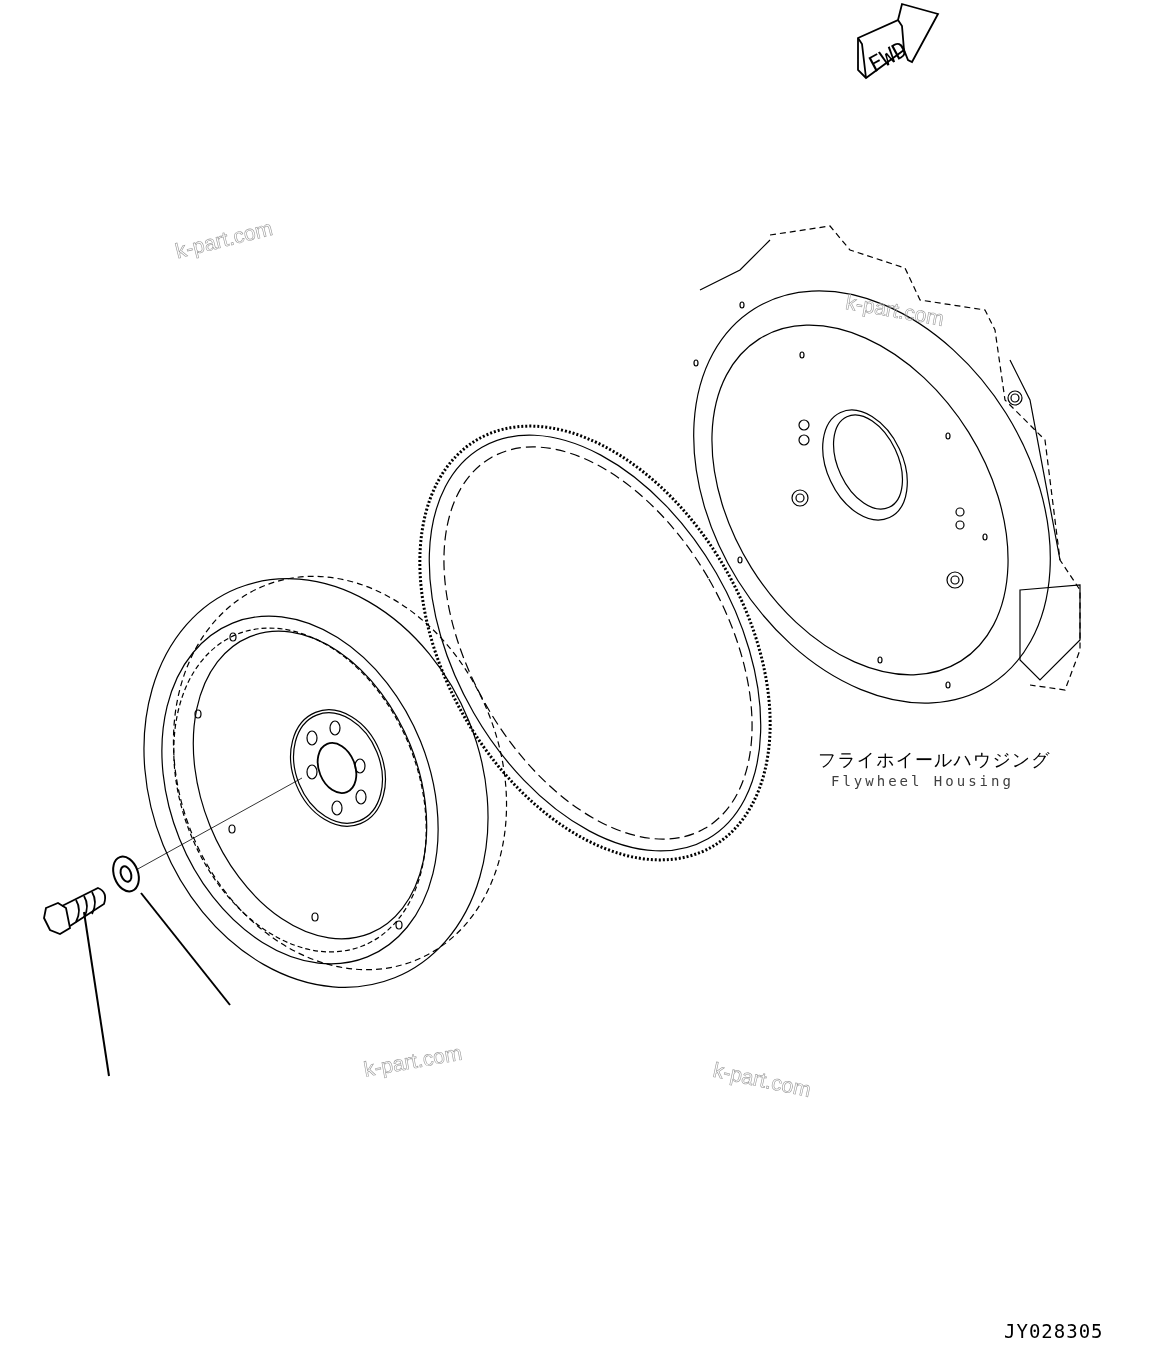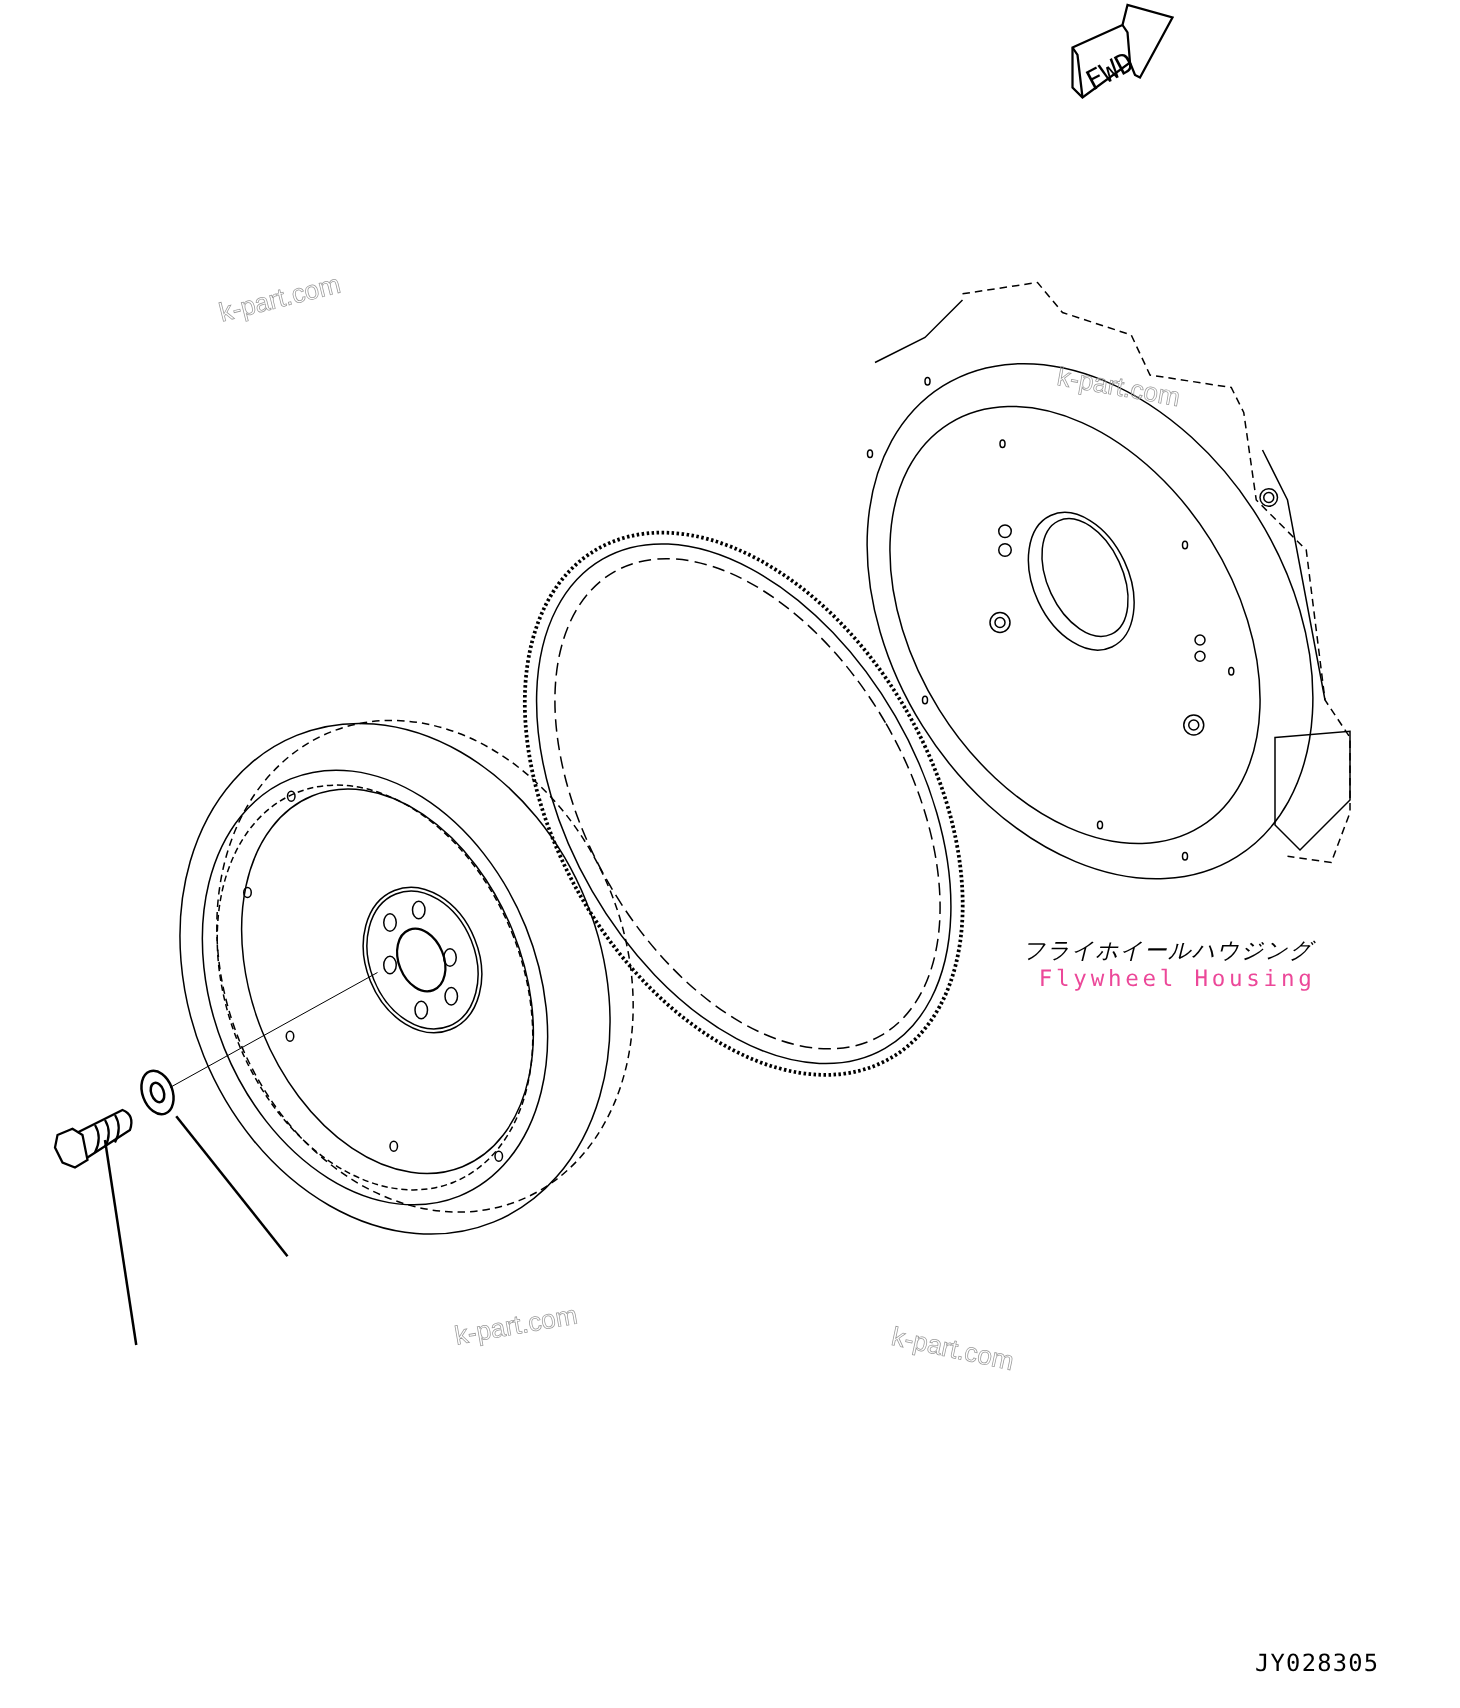--- a/index.html
+++ b/index.html
@@ -1,19 +1,19 @@
 <!DOCTYPE html>
 <html><head>
 <meta charset="utf-8">
 <style>
   html, body { margin: 0; padding: 0; background: #ffffff; }
   #canvas { position: relative; width: 1168px; height: 1366px; background: #ffffff; overflow: hidden; }
   svg.drawing { position: absolute; left: 0; top: 0; }
-  .label-jp { position: absolute; left: 818px; top: 748px; font-family: "DejaVu Sans Mono", monospace; font-size: 18px; letter-spacing: 1px; color: #000; white-space: nowrap; font-style: italic; }
-  .label-en { position: absolute; left: 831px; top: 773px; font-family: "DejaVu Sans Mono", monospace; font-size: 18px; letter-spacing: 3px; color: #ec4899; white-space: nowrap; }
+  .label-jp { position: absolute; left: 818px; top: 748px; font-family: "DejaVu Sans Mono", monospace; font-size: 18px; letter-spacing: 1px; color: #000; white-space: nowrap; }
+  .label-en { position: absolute; left: 831px; top: 773px; font-family: "DejaVu Sans Mono", monospace; font-size: 14px; letter-spacing: 3px; color: #404040; white-space: nowrap; }
   .code { position: absolute; left: 1004px; top: 1320px; font-family: "DejaVu Sans Mono", monospace; font-size: 19px; letter-spacing: 1px; color: #000; }
   .wm { position: absolute; font-family: "Liberation Sans", sans-serif; font-size: 21px; color: transparent; -webkit-text-stroke: 0.6px #9a9a9a; white-space: nowrap; transform-origin: left top; }
   .fwd-text { font-family: "DejaVu Sans Mono", monospace; font-size: 22px; }
 </style>
 </head>
 <body>
 
 <div id="canvas">
 
   <svg class="drawing" width="1168" height="1366" viewBox="0 0 1168 1366" xmlns="http://www.w3.org/2000/svg">

